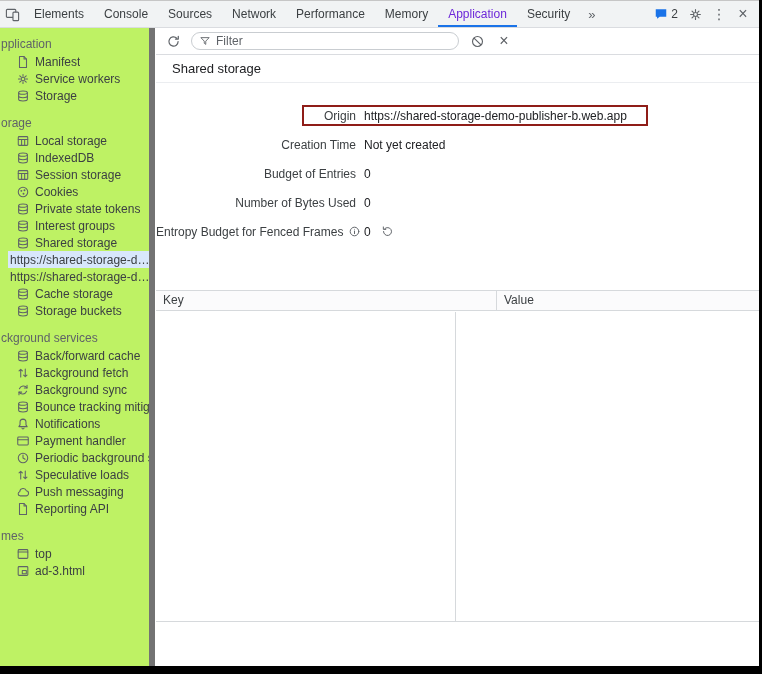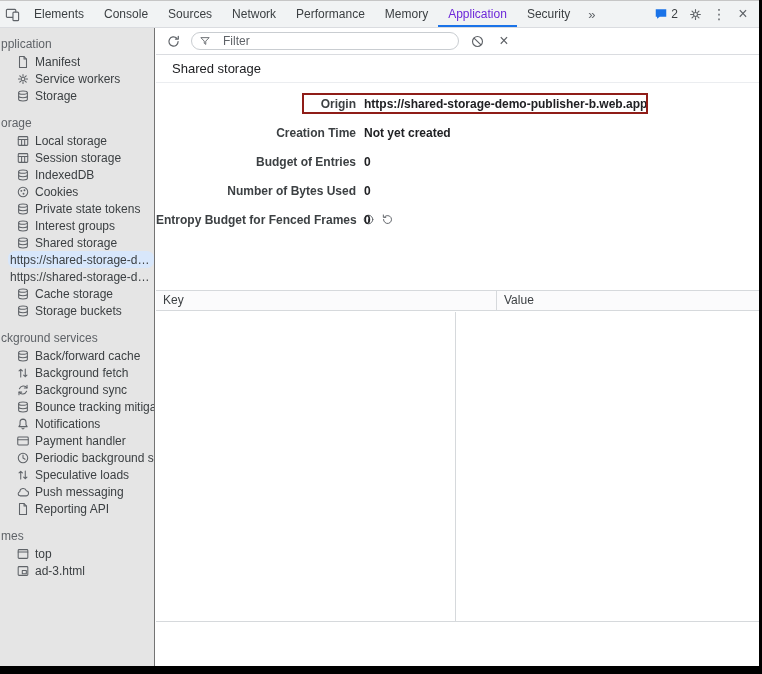--- a/index.html
+++ b/index.html
@@ -35,60 +35,60 @@
   .tab.active { color: #6d28d9; box-shadow: inset 0 -2px 0 0 #1a73e8; }
   .tab-overflow { display: flex; align-items: center; padding: 0 8px; color: #5f6368; font-size: 13px; }
   .tb-spacer { flex: 1; }
   .messages { display: flex; align-items: center; gap: 3px; padding: 0 5px; color: #3c4043; }
   .messages svg { width: 14px; height: 14px; }
   .dots-glyph { font-size: 14px; line-height: 1; }
   .close-glyph { font-size: 16px; line-height: 1; }
   
   .sidebar {
     position: absolute; left: 0; top: 27px; width: 155px; bottom: 0;
-    background: #e5e5e5; border-right: 1px solid #737373; overflow: hidden;
+    background: #bef264; border-right: 6px solid #737373; overflow: hidden;
     padding-top: 8px;
   }
   .section { margin-bottom: 11px; }
   .section-title { height: 17px; line-height: 17px; color: #5f6368; padding-left: 1px; white-space: nowrap; }
   .tree-item {
     height: 17px; display: flex; align-items: center; gap: 5px;
     padding-left: 7px; white-space: nowrap; overflow: hidden; cursor: default; margin-left: 8px;
   }
-  .tree-item.nested { padding-left: 2px; border-radius: 7px; }
+  .tree-item.nested { padding-left: 2px; }
   .tree-item.selected { background: #d8e7fb; }
   .tree-item .icon { width: 15px; height: 15px; flex: none; display: flex; align-items: center; justify-content: center; }
   .tree-item .icon svg { width: 14px; height: 14px; }
   .tree-item .label { overflow: hidden; }
   
   .toolbar {
     position: absolute; left: 156px; top: 27px; right: 0; height: 27px;
     background: #fff; border-bottom: 1px solid #dadce0;
     display: flex; align-items: center; gap: 9px; padding: 0 8px;
   }
   .toolbar .tool-btn { width: 18px; height: 18px; display: flex; align-items: center; justify-content: center; color: #5f6368; }
   .toolbar .tool-btn svg { width: 15px; height: 15px; }
   .filter-box {
     width: 268px; height: 18px; border: 1px solid #c9cdd1; border-radius: 9px;
-    background: #fff; display: flex; align-items: center; gap: 12px; padding: 0 7px;
+    background: #fff; display: flex; align-items: center; gap: 5px; padding: 0 7px;
   }
   .filter-box svg { width: 12px; height: 12px; flex: none; }
   .filter-box input {
     flex: 1; border: none; outline: none; background: transparent;
     font-family: "Liberation Sans", sans-serif; font-size: 12px; color: #202124;
   }
   .filter-box input::placeholder { color: #5f6368; }
   .toolbar .close-glyph { color: #5f6368; }
   
   .content { position: absolute; left: 156px; top: 54px; right: 0; bottom: 0; background: #fff; overflow: hidden; }
   .page-title {
     height: 28px; line-height: 28px; padding-left: 16px; font-size: 13px;
     color: #202124; border-bottom: 1px solid #ebedf0;
   }
-  .fields { margin-top: 6px; font-weight: bold; }
+  .fields { margin-top: 18px; }
   .field-row { height: 29px; display: grid; grid-template-columns: 208px 1fr; align-items: center; position: relative; }
   .field-label { text-align: right; padding-right: 8px; color: #3c4043; white-space: nowrap; }
   .field-value { color: #202124; display: flex; align-items: center; gap: 10px; white-space: nowrap; }
   .inline-icon { display: inline-flex; width: 13px; height: 13px; vertical-align: -2px; margin-left: 5px; }
   .inline-icon svg { width: 13px; height: 13px; }
   .red-box { position: absolute; left: 146px; top: 4px; width: 346px; height: 21px; border: 2px solid #8f1d18; pointer-events: none; }
   
   .datagrid {
     position: absolute; left: 0; right: 0; top: 235px; bottom: 44px;
     border-top: 1px solid #d6d9dc; border-bottom: 1px solid #d6d9dc; background: #fff;
@@ -186,35 +186,35 @@
               <svg viewBox="0 0 16 16" fill="none" stroke="#5f6368" stroke-width="1.2" stroke-linecap="round" stroke-linejoin="round">
                 <rect x="2.6" y="3" width="10.8" height="10" rx="1"></rect>
                 <path d="M2.6 6.3h10.8M6.4 6.3v6.7M9.9 6.3v6.7"></path>
               </svg>
             </span>
             <span class="label">Local storage</span>
           </div>
           <div class="tree-item">
             <span class="icon">
               <svg viewBox="0 0 16 16" fill="none" stroke="#5f6368" stroke-width="1.2" stroke-linecap="round" stroke-linejoin="round">
+                <ellipse cx="8" cy="4.2" rx="5" ry="1.9"></ellipse>
+                <path d="M3 4.2v7.6c0 1 2.2 1.9 5 1.9s5-.9 5-1.9V4.2"></path>
+                <path d="M3 8c0 1 2.2 1.9 5 1.9S13 9 13 8"></path>
+              </svg>
+            </span>
+            <span class="label">IndexedDB</span>
+          </div>
+          <div class="tree-item">
+            <span class="icon">
+              <svg viewBox="0 0 16 16" fill="none" stroke="#5f6368" stroke-width="1.2" stroke-linecap="round" stroke-linejoin="round">
                 <rect x="2.6" y="3" width="10.8" height="10" rx="1"></rect>
                 <path d="M2.6 6.3h10.8M6.4 6.3v6.7M9.9 6.3v6.7"></path>
               </svg>
             </span>
             <span class="label">Session storage</span>
-          </div>
-          <div class="tree-item">
-            <span class="icon">
-              <svg viewBox="0 0 16 16" fill="none" stroke="#5f6368" stroke-width="1.2" stroke-linecap="round" stroke-linejoin="round">
-                <ellipse cx="8" cy="4.2" rx="5" ry="1.9"></ellipse>
-                <path d="M3 4.2v7.6c0 1 2.2 1.9 5 1.9s5-.9 5-1.9V4.2"></path>
-                <path d="M3 8c0 1 2.2 1.9 5 1.9S13 9 13 8"></path>
-              </svg>
-            </span>
-            <span class="label">IndexedDB</span>
           </div>
           <div class="tree-item">
             <span class="icon">
               <svg viewBox="0 0 16 16" fill="none" stroke="#5f6368" stroke-width="1.2" stroke-linecap="round" stroke-linejoin="round">
                 <circle cx="8" cy="8" r="5.4"></circle>
                 <circle cx="6.1" cy="6.7" r="0.5" fill="#5f6368"></circle>
                 <circle cx="9.7" cy="6" r="0.5" fill="#5f6368"></circle>
                 <circle cx="8.6" cy="9.9" r="0.5" fill="#5f6368"></circle>
               </svg>
             </span>

